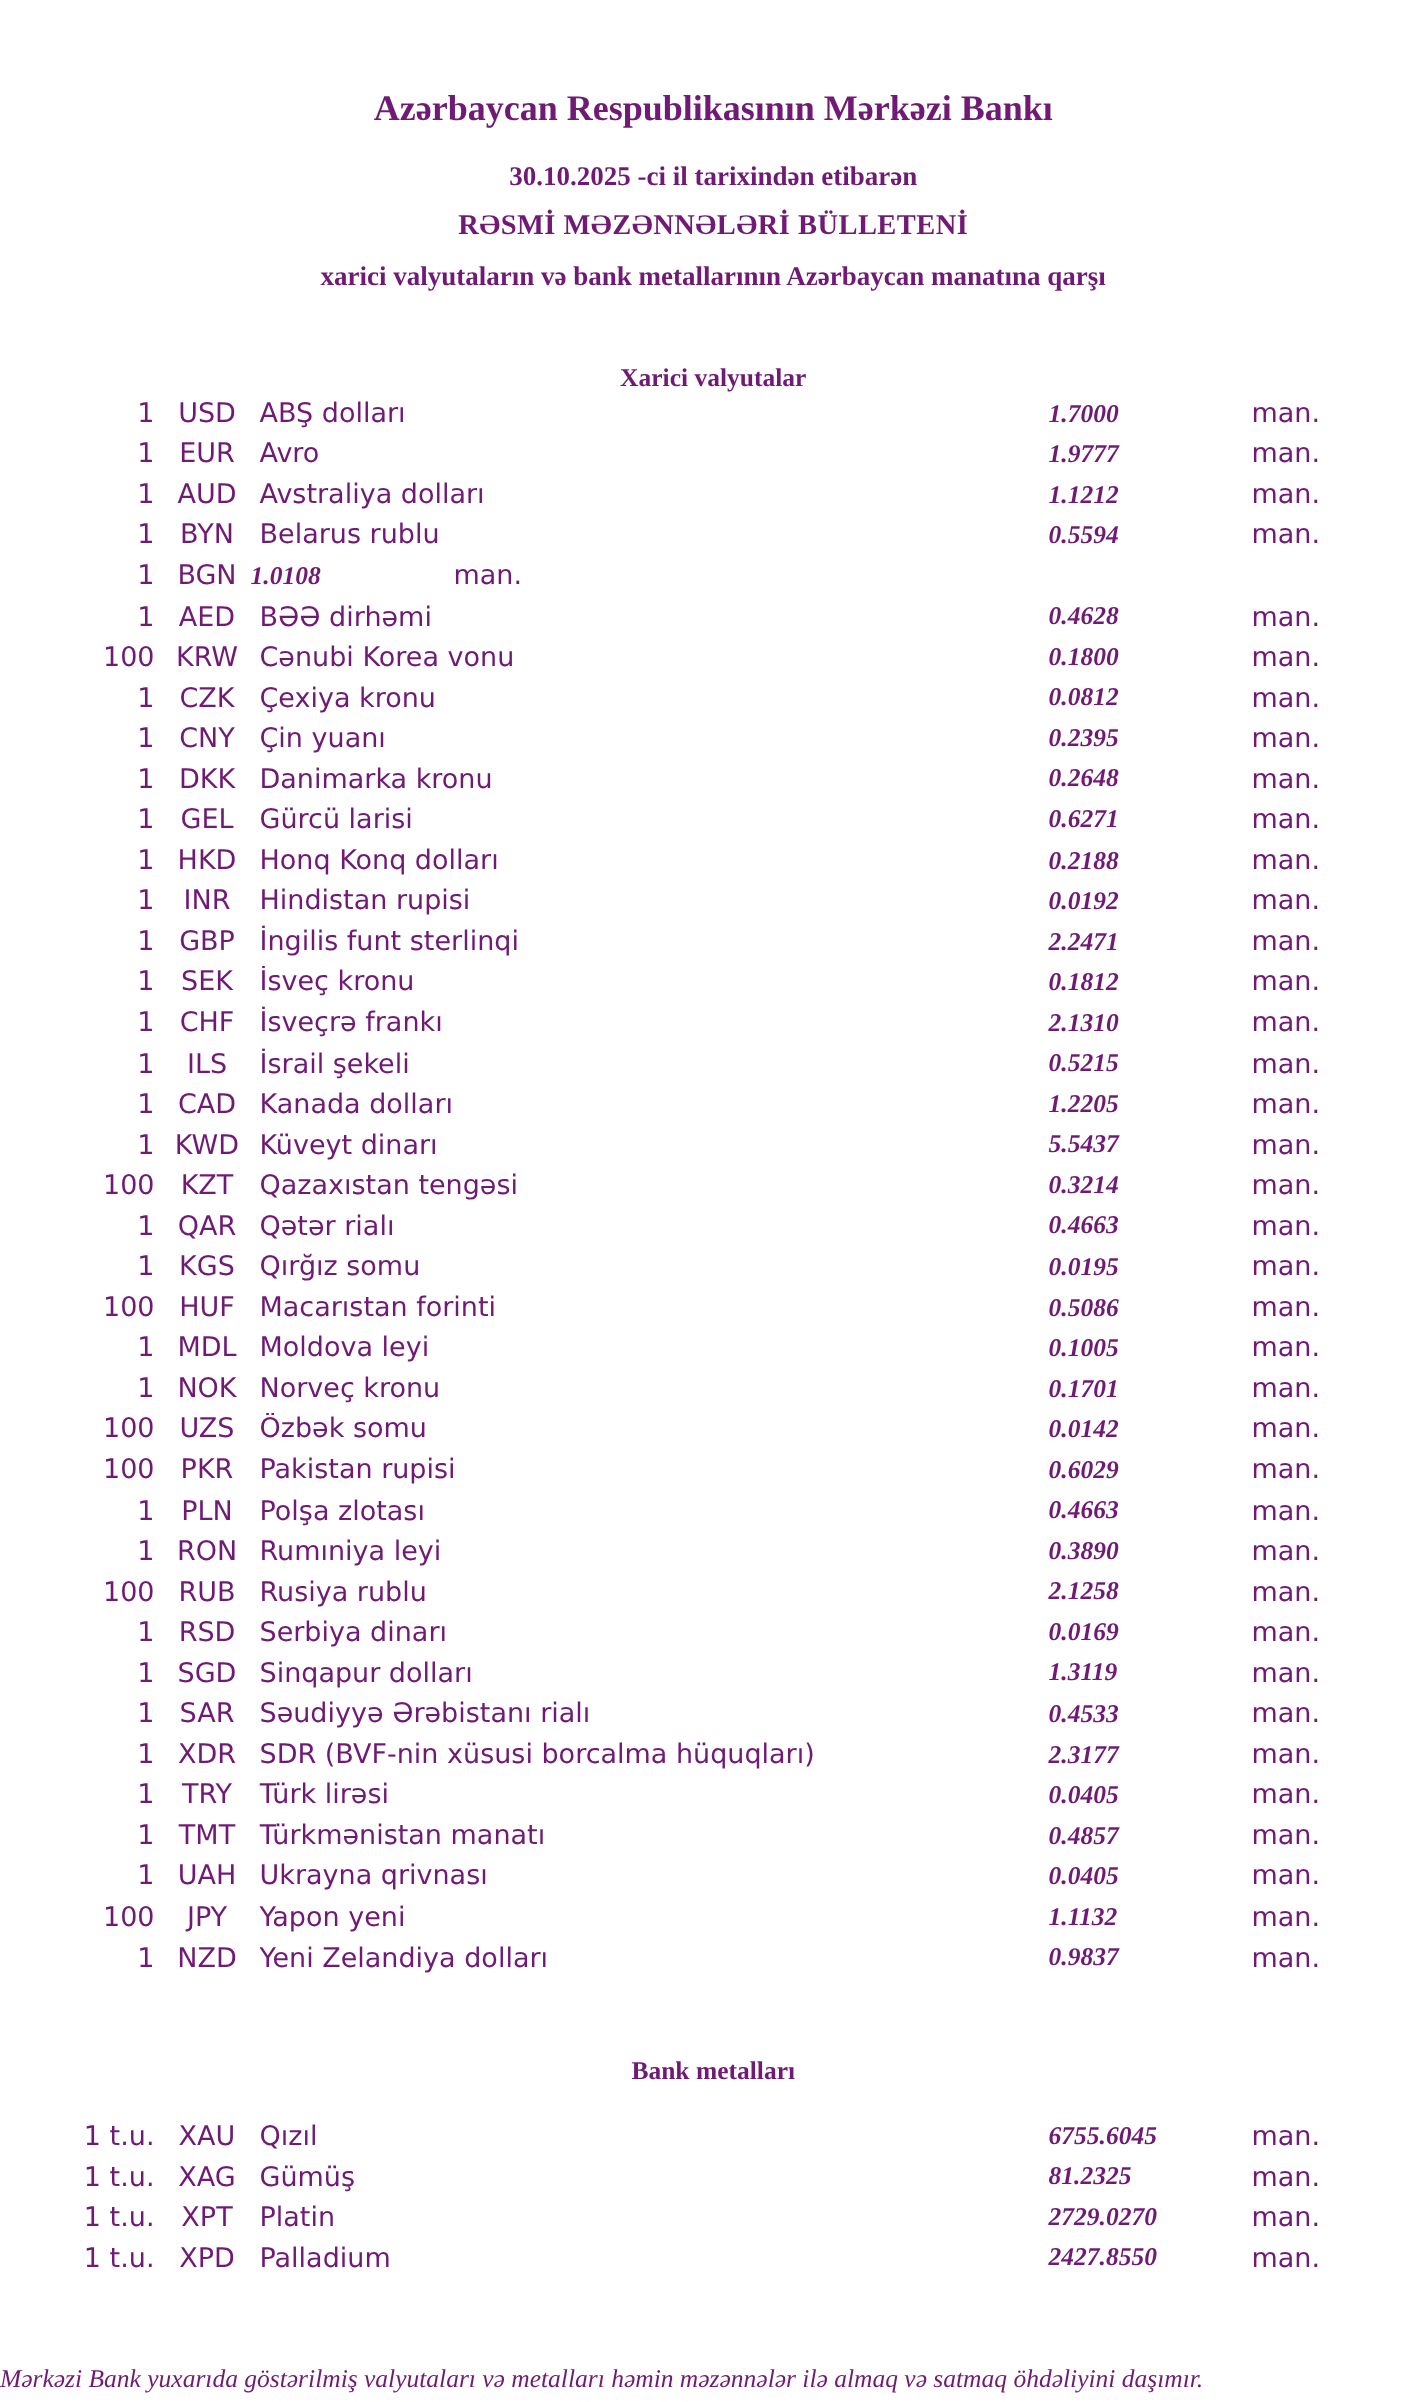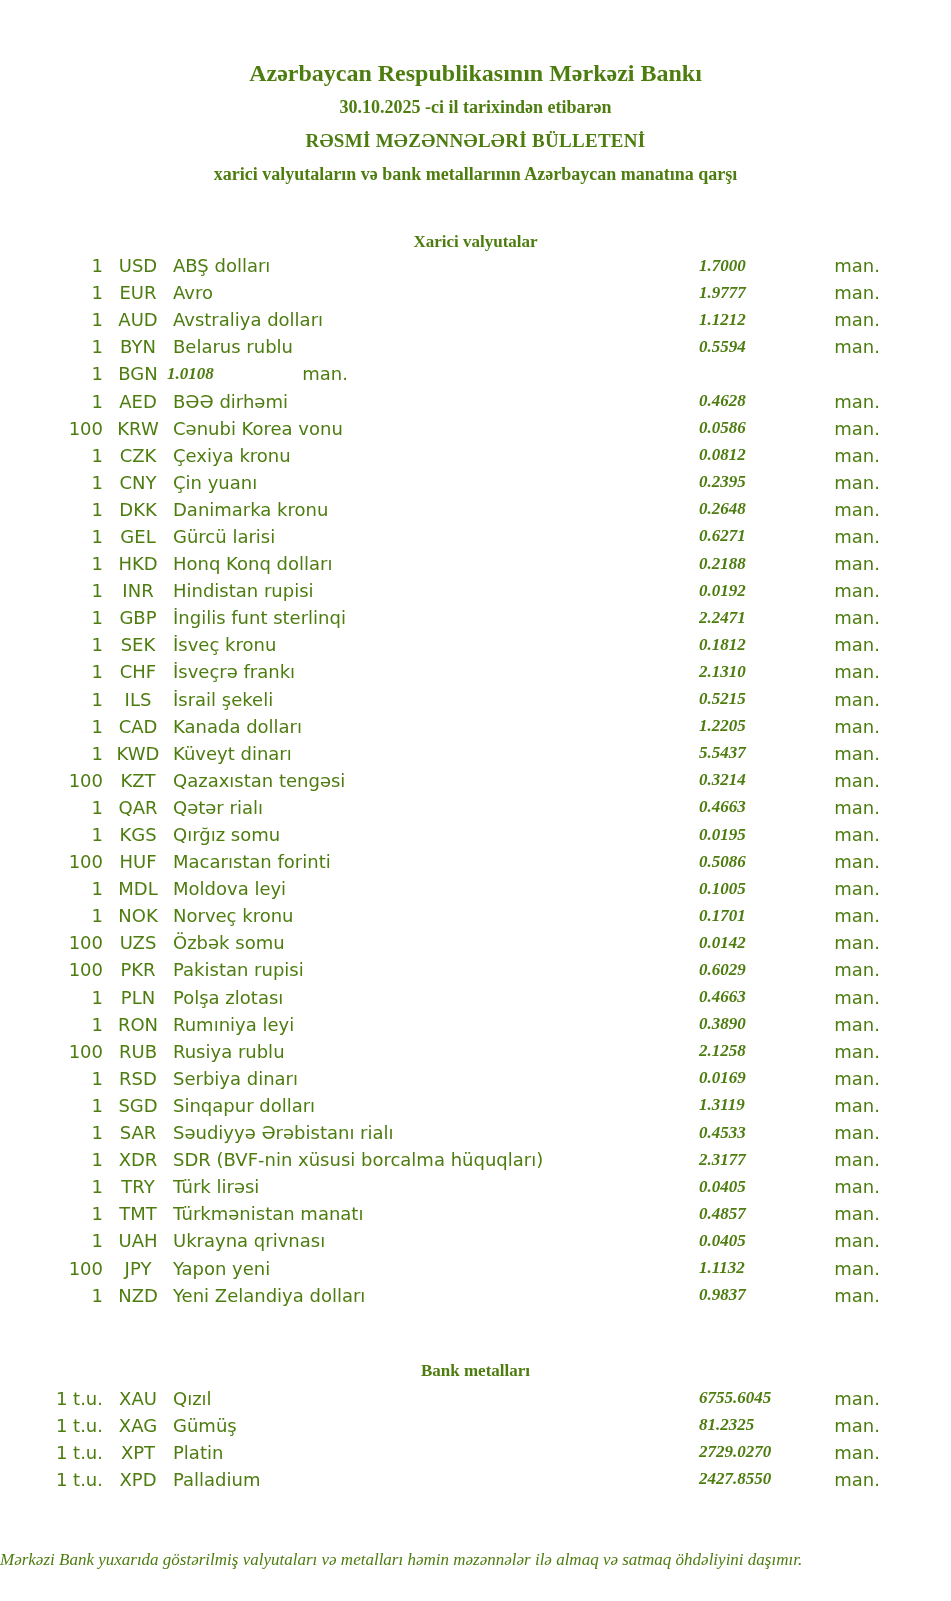--- a/index.html
+++ b/index.html
@@ -2,57 +2,57 @@
 <html><head>
 <meta charset="utf-8">
 <style>
   html, body { margin: 0; padding: 0; background: #ffffff; }
   .page {
     position: relative;
     width: 951px;
     height: 1601px;
     margin: 0 auto;
     background: #ffffff;
-    color: #4d7c0f;
+    color: #701a75;
     box-sizing: border-box;
     overflow: hidden;
     font-family: "DejaVu Sans", sans-serif;
   }
   .title {
     padding-top: 59px;
     text-align: center;
     font-family: "Liberation Serif", serif;
     font-weight: bold;
     font-size: 24px;
     line-height: 28px;
   }
   .hline {
     text-align: center;
     font-family: "Liberation Serif", serif;
     font-weight: bold;
     font-size: 18px;
     line-height: 21px;
   }
-  .date-line { margin-top: 10px; }
+  .date-line { margin-top: 20px; }
   .subject-line { margin-top: 13px; }
   .bulletin-line { margin-top: 12px; font-size: 19px; letter-spacing: 0.3px; }
   .section-title {
     text-align: center;
     font-family: "Liberation Serif", serif;
     font-weight: bold;
     font-size: 17px;
     line-height: 21px;
   }
   .sec-currencies { margin-top: 46px; }
   .sec-metals { margin-top: 51px; }
   .table {
     padding-left: 45px;
     padding-right: 71px;
   }
-  .metals-table { margin-top: 4px; }
+  .metals-table { margin-top: 20px; }
   .row {
     display: flex;
     align-items: center;
     height: 27.1px;
     white-space: nowrap;
   }
   .qty {
     width: 58px;
     text-align: right;
     font-size: 18px;
@@ -146,21 +146,21 @@
     <span class="code">AED</span>
     <span class="name">BƏƏ dirhəmi</span>
     <span class="rate">0.4628</span>
     <span class="unit">man.</span>
   </div>
 
   <div class="row">
     <span class="qty">100</span>
     <span class="code">KRW</span>
     <span class="name">Cənubi Korea vonu</span>
-    <span class="rate">0.0586</span>
+    <span class="rate">0.1800</span>
     <span class="unit">man.</span>
   </div>
 
   <div class="row">
     <span class="qty">1</span>
     <span class="code">CZK</span>
     <span class="name">Çexiya kronu</span>
     <span class="rate">0.0812</span>
     <span class="unit">man.</span>
   </div>

